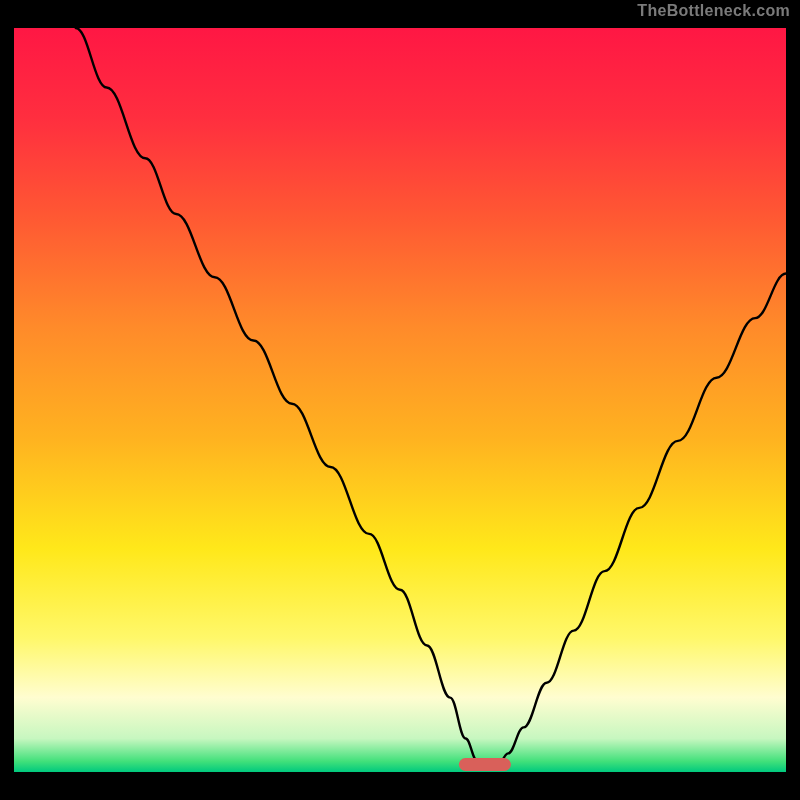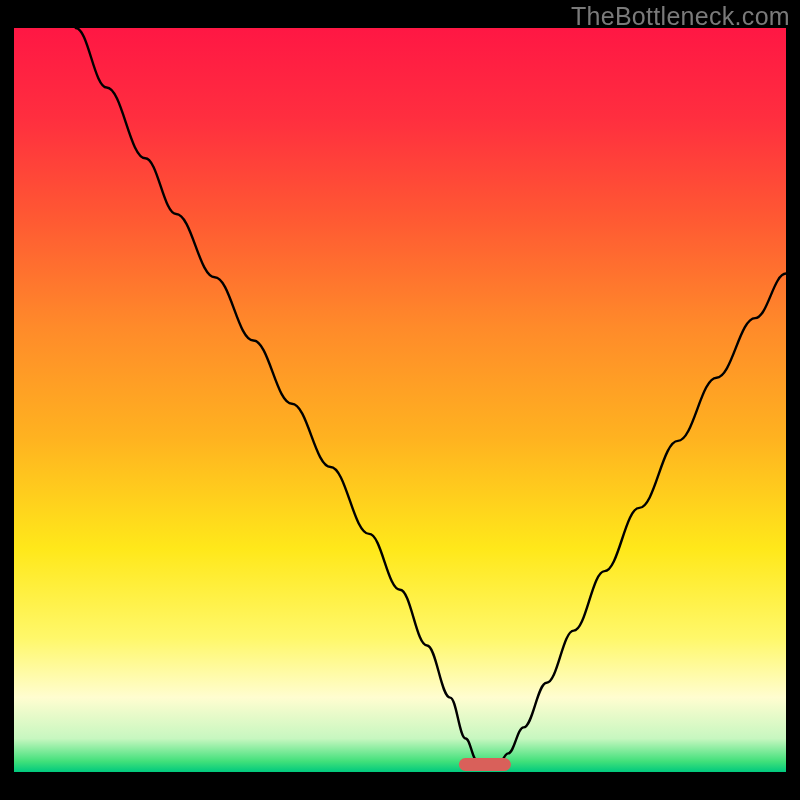--- a/index.html
+++ b/index.html
@@ -14,22 +14,22 @@
   .stage {
     position: relative;
     width: 800px;
     height: 800px;
     background: #000;
   }
   .watermark {
     position: absolute;
     top: 2px;
     right: 10px;
-    font-size: 25px;
-    font-weight: 400;
+    font-size: 16px;
+    font-weight: 700;
     color: #7a7a7a;
     letter-spacing: 0.3px;
   }
   .plot-wrap {
     position: absolute;
     left: 14px;
     top: 28px;
     width: 772px;
     height: 744px;
     background: #000;

